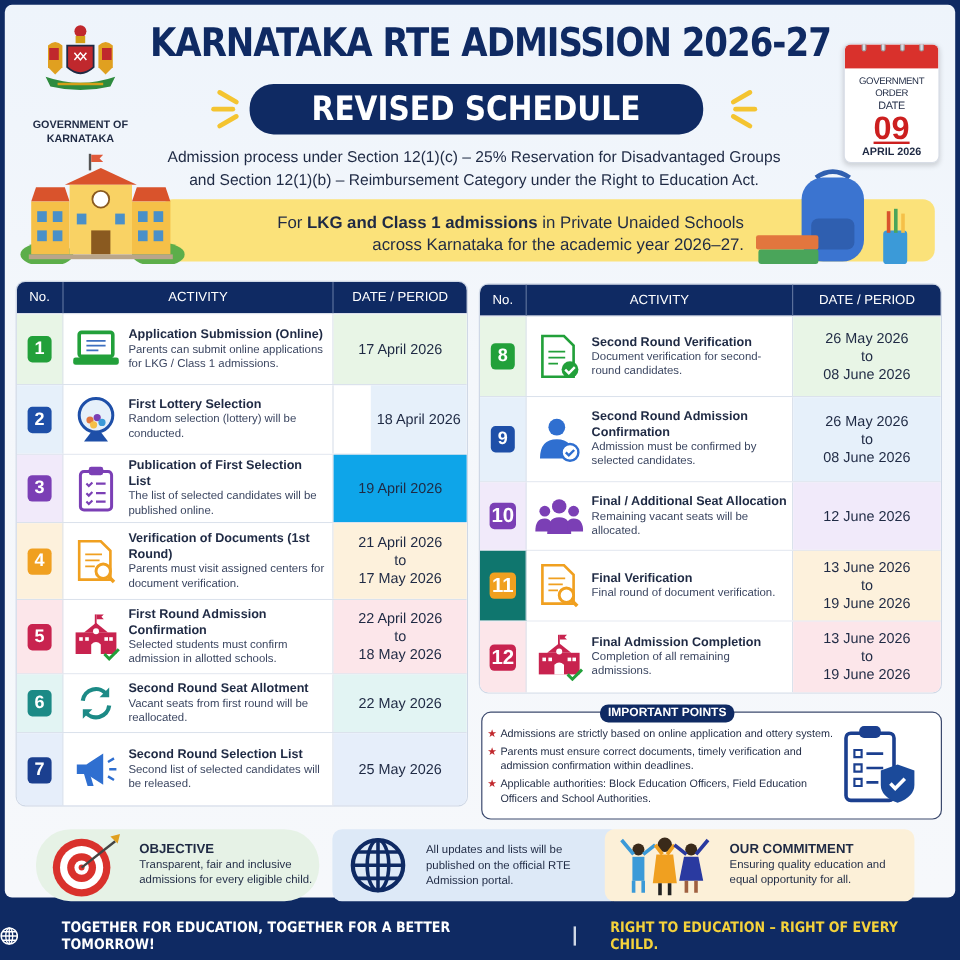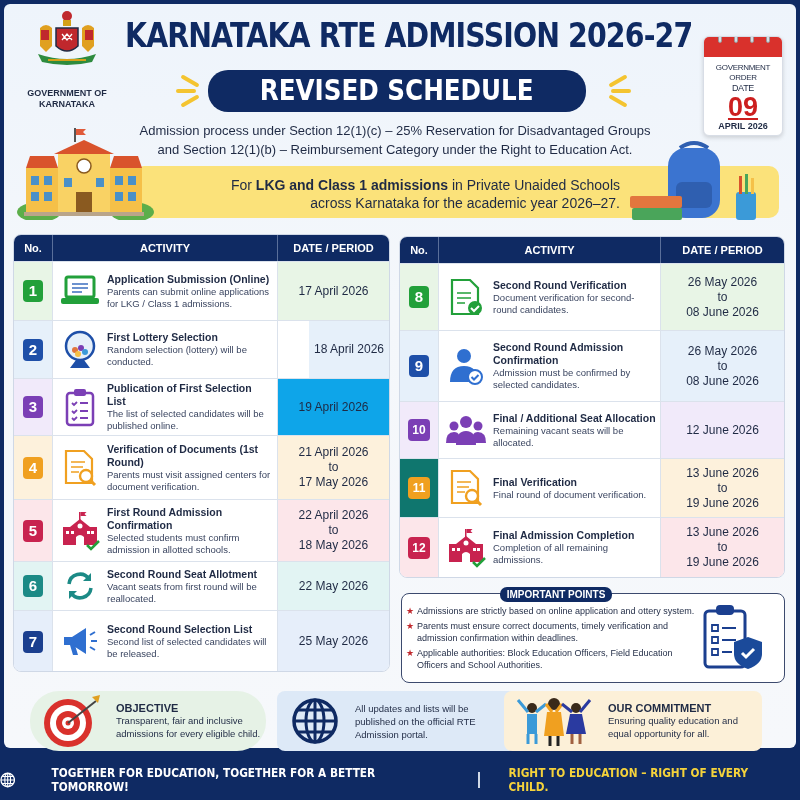--- a/index.html
+++ b/index.html
@@ -9,21 +9,21 @@
     font-family: "Liberation Sans", "DejaVu Sans", sans-serif;
     color: #1f2a44;
     position: relative;
   }
   .frame {
     position: absolute; left: 4px; top: 4px; width: 792px; height: 744px;
     background: linear-gradient(180deg, #eef4fb 0%, #f4f7fb 40%, #f6f8fb 100%);
     border-radius: 6px;
   }
   
-  .gov-logo { position: absolute; left: 22px; top: 10px; width: 90px; text-align: center; }
+  .gov-logo { position: absolute; left: 22px; top: 20px; width: 90px; text-align: center; }
   .emblem { width: 70px; height: 62px; margin: 0 auto; position: relative; }
   .gov-text { font-size: 9px; font-weight: bold; color: #1f2a44; line-height: 11px; margin-top: 12px; }
   .main-title {
     position: absolute; left: 125px; top: 16px; width: 565px;
     font-family: "DejaVu Sans", sans-serif; font-weight: bold; font-size: 33px;
     color: #0f2a63; letter-spacing: -1px; transform: scaleX(0.86); transform-origin: left;
     white-space: nowrap;
   }
   .revised {
     position: absolute; left: 208px; top: 70px; width: 378px; height: 42px;
@@ -59,35 +59,35 @@
   
   .school { position: absolute; left: 14px; top: 128px; width: 140px; height: 92px; }
   .backpack { position: absolute; left: 628px; top: 140px; width: 140px; height: 84px; }
 
   
   .tbl {
     position: absolute; background: #fff; border: 1px solid #cfd8e6; border-radius: 8px; overflow: hidden;
   }
   .tbl-left { left: 13px; top: 234px; width: 377px; height: 438px; }
   .tbl-right { left: 399px; top: 236px; width: 386px; height: 342px; }
-  .thead { display: flex; background: #0f2a63; color: #fff; font-weight: bold; font-size: 11px; height: 26px; line-height: 26px; }
+  .thead { display: flex; background: #0f2a63; color: #fff; font-weight: normal; font-size: 11px; height: 26px; line-height: 26px; }
   .thead div { text-align: center; border-right: 1px solid #5a6f9a; }
   .thead div:last-child { border-right: none; }
   .c-no { width: 39px; flex: none; }
   .tbl-right .c-no { width: 39px; }
   .c-act { width: 225px; flex: none; }
   .tbl-right .c-act { width: 222px; }
   .c-date { flex: 1; }
   .row { display: flex; border-top: 1px solid #dbe2ec; }
   .row .cell-no { width: 39px; flex: none; display: flex; align-items: center; justify-content: center; border-right: 1px solid #dbe2ec; }
   .row .cell-act { width: 225px; flex: none; background: #fff; display: flex; align-items: center; border-right: 1px solid #dbe2ec; }
   .tbl-right .row .cell-act { width: 222px; }
   .row .cell-date { flex: 1; display: flex; align-items: center; justify-content: center; text-align: center; font-size: 12px; line-height: 15px; color: #1f2a44; }
   .num { width: 20px; height: 22px; border-radius: 4px; color: #fff; font-weight: bold; font-size: 15px; line-height: 22px; text-align: center; }
-  .num.two { width: 22px; font-size: 12px; }
+  .num.two { width: 22px; font-size: 17px; }
   .ico { width: 54px; flex: none; height: 44px; display: flex; align-items: center; justify-content: center; }
   .act-text { flex: 1; padding-right: 4px; }
   .act-title { font-size: 10.5px; font-weight: bold; color: #1f2a44; line-height: 13px; }
   .act-desc { font-size: 9.5px; color: #3a4560; line-height: 12px; }
 
   
   .imp-box {
     position: absolute; left: 401px; top: 593px; width: 384px; height: 90px;
     border: 1px solid #3c4a6e; border-radius: 8px; background: #fff;
   }

